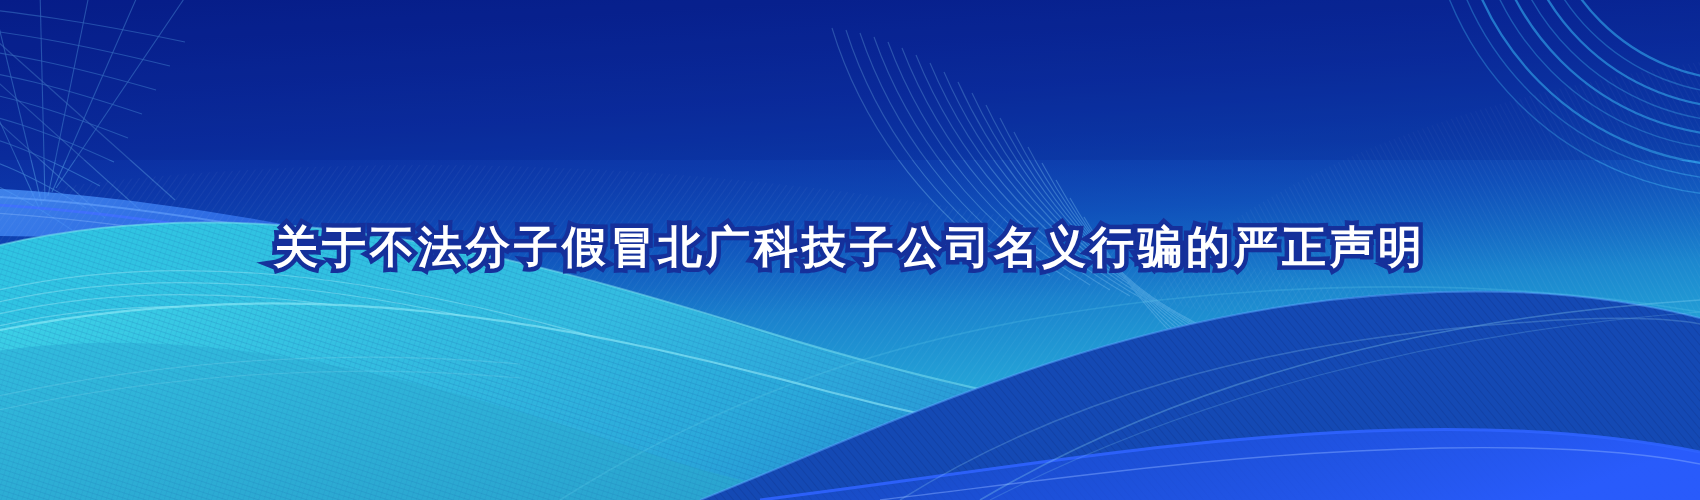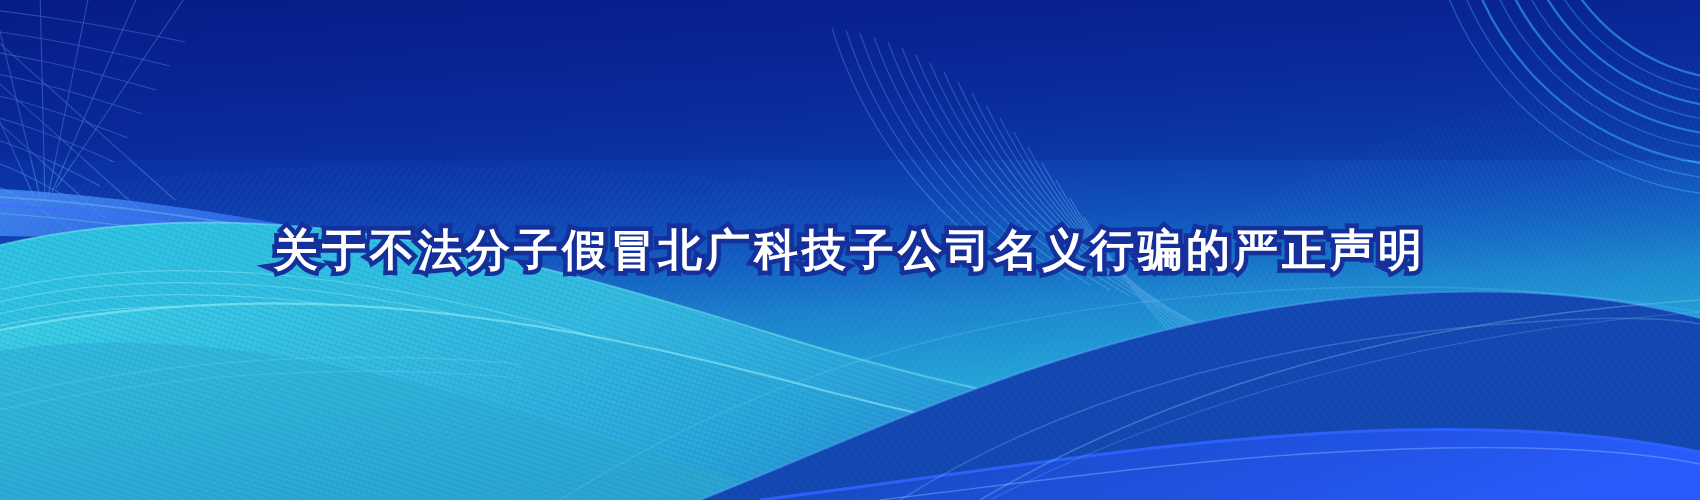--- a/index.html
+++ b/index.html
@@ -6,21 +6,21 @@
   html, body {
     margin: 0;
     padding: 0;
     background: #0a1f7a;
   }
   #banner {
     position: relative;
     width: 1700px;
     height: 500px;
     overflow: hidden;
-    font-family: Liberation Sans, sans-serif;
+    font-family: Liberation Mono, monospace;
     background: #7f1d1d;
   }
   #bg-svg {
     position: absolute;
     inset: 0;
     width: 1700px;
     height: 500px;
     display: block;
   }
   #title-layer {

